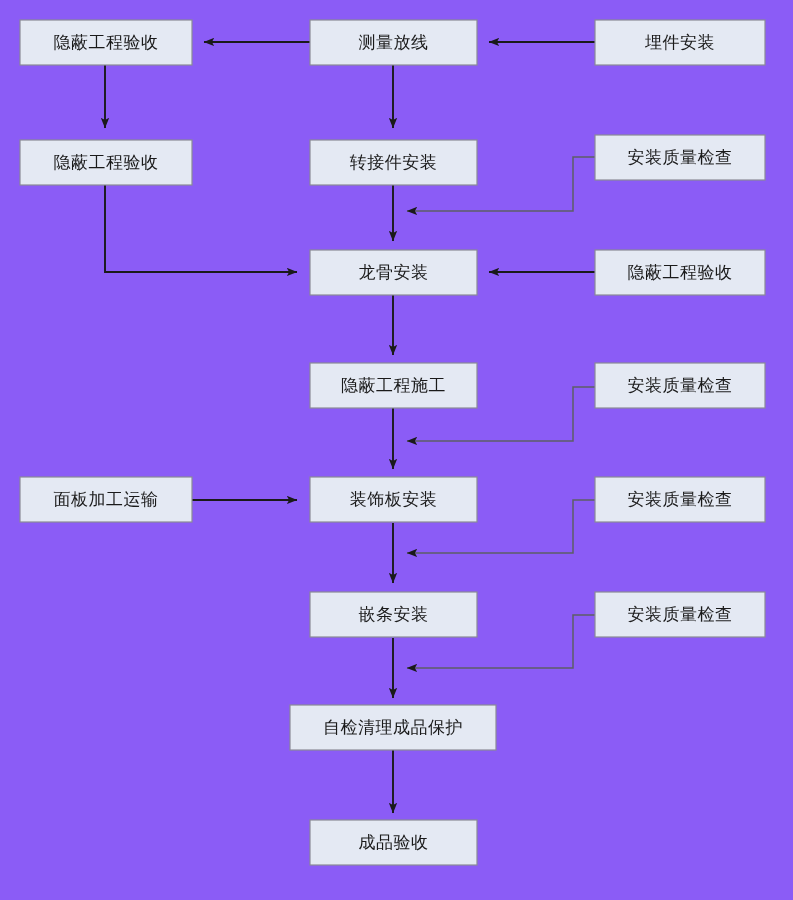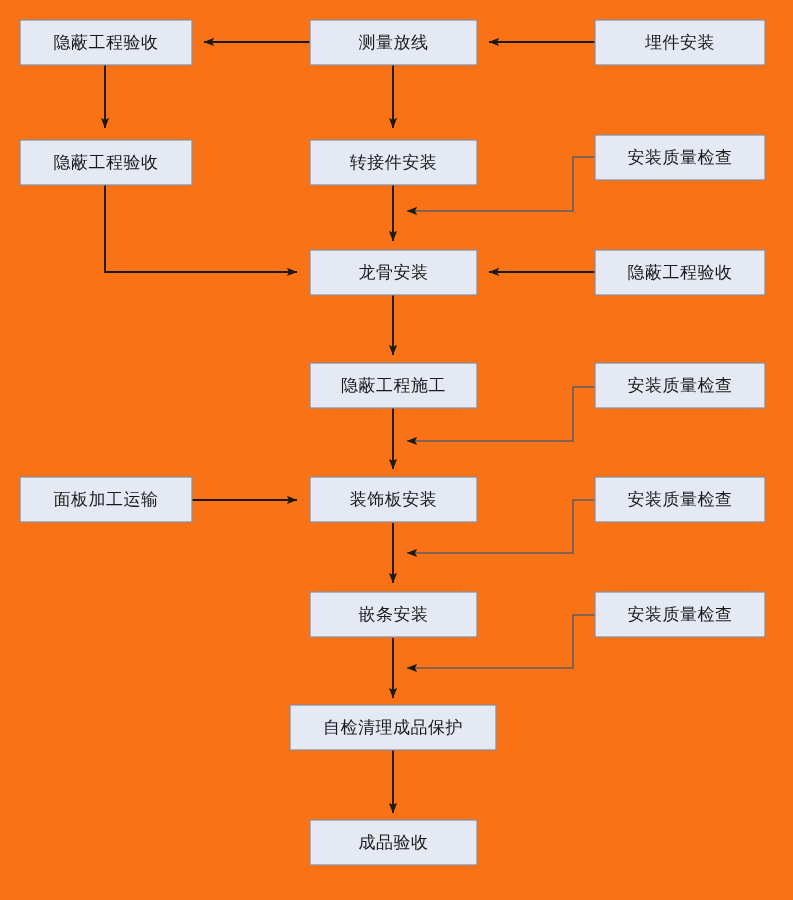--- a/index.html
+++ b/index.html
@@ -11,21 +11,21 @@
   body {
     width: 793px;
     height: 900px;
     font-family: "Liberation Sans", "DejaVu Sans", sans-serif;
     overflow: hidden;
   }
   #flowchart-root {
     position: relative;
     width: 793px;
     height: 900px;
-    background: #f97316;
+    background: #8b5cf6;
   }
   svg#flow-svg {
     position: absolute;
     top: 0;
     left: 0;
     width: 793px;
     height: 900px;
     display: block;
   }
   .node-rect {

